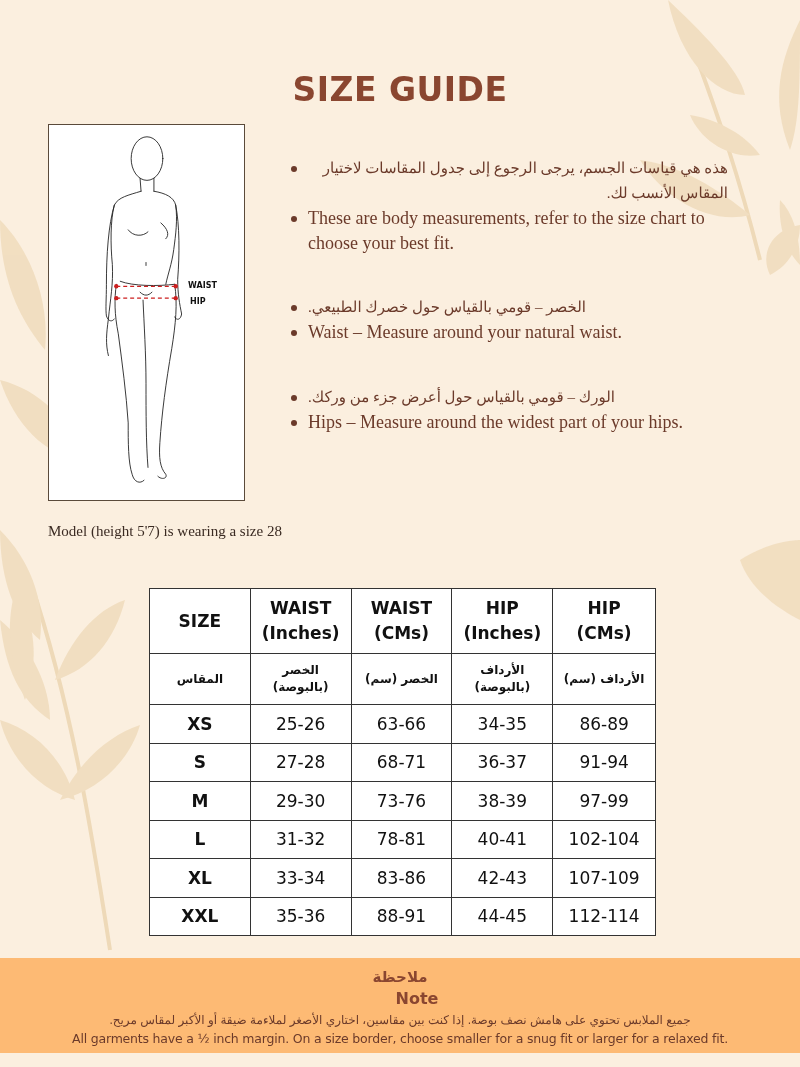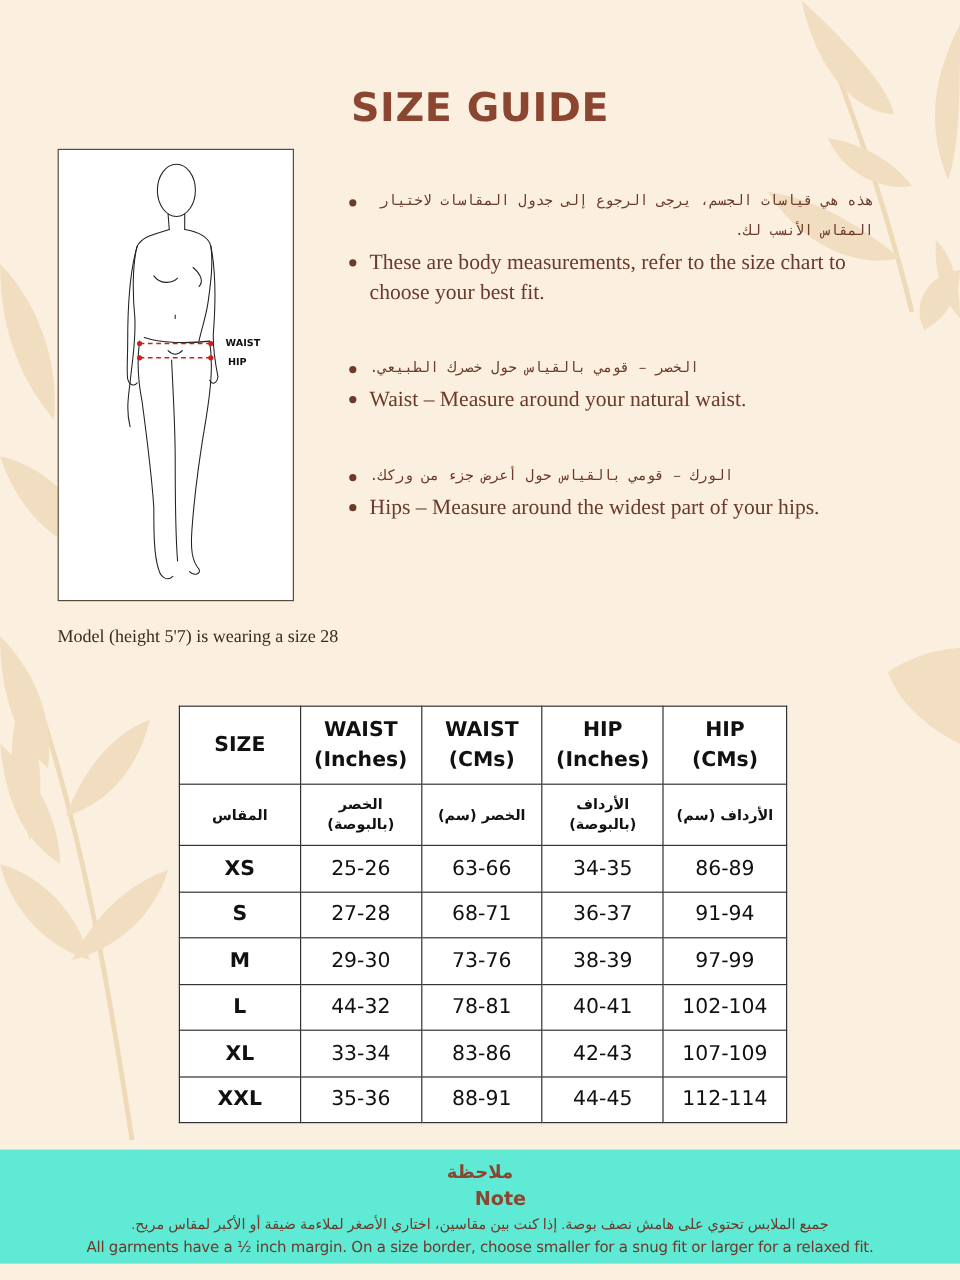--- a/index.html
+++ b/index.html
@@ -36,21 +36,21 @@
 
   .bullets { position: absolute; left: 288px; width: 460px; }
   .bullet {
     position: relative; padding-left: 20px; font-size: 16px; line-height: 25px;
     color: #6b3a2a;
   }
   .bullet::before {
     content: ""; position: absolute; left: 3px; top: 10px; width: 6px; height: 6px;
     border-radius: 50%; background: #6b3a2a;
   }
-  .bullet.ar { font-family: Liberation Mono, monospace; font-size: 12px; }
+  .bullet.ar { font-family: Liberation Serif, serif; font-size: 15px; }
   .bullet.en { font-family: "Liberation Serif", serif; font-size: 18px; }
 
   .model-note {
     position: absolute; left: 48px; top: 522px; width: 320px;
     font-size: 14px; line-height: 19px; color: #3a2a22;
   }
   .model-note .ar { font-family: "DejaVu Sans", sans-serif; font-size: 13px; direction: rtl; text-align: right; width: 312px; }
   .model-note .en { font-family: "Liberation Serif", serif; font-size: 15px; }
 
   table.size-table {
@@ -67,21 +67,21 @@
   .size-table td { height: 38.5px; font-size: 17px; }
   .size-table td.size-cell { font-weight: 700; }
   .size-table .c0 { width: 101px; }
   .size-table .c1 { width: 101px; }
   .size-table .c2 { width: 101px; }
   .size-table .c3 { width: 101px; }
   .size-table .c4 { width: 103px; }
 
   .note-band {
     position: absolute; left: 0; top: 958px; width: 800px; height: 95px;
-    background: #5eead4; text-align: center;
+    background: #fdba74; text-align: center;
   }
   .note-ar-title { font-family: "DejaVu Sans", sans-serif; font-weight: 700; font-size: 15px; color: #8a4630; margin-top: 8px; line-height: 22px; }
   .note-en-title { font-family: "DejaVu Sans", sans-serif; font-weight: 700; font-size: 16px; color: #8a4630; line-height: 22px; margin-left: 34px; }
   .note-ar-body { font-family: Liberation Sans, sans-serif; font-size: 12px; color: #6b3a2a; line-height: 20px; direction: rtl; }
   .note-en-body { font-family: "DejaVu Sans", sans-serif; font-size: 12.5px; color: #6b3a2a; line-height: 18px; letter-spacing: -0.2px; }
 </style>
 </head>
 <body>
 
 <svg class="bg-leaves" width="800" height="1067" viewBox="0 0 800 1067">
@@ -210,21 +210,21 @@
       </tr>
       <tr>
         <td class="size-cell">M</td>
         <td>29-30</td>
         <td>73-76</td>
         <td>38-39</td>
         <td>97-99</td>
       </tr>
       <tr>
         <td class="size-cell">L</td>
-        <td>44-32</td>
+        <td>31-32</td>
         <td>78-81</td>
         <td>40-41</td>
         <td>102-104</td>
       </tr>
       <tr>
         <td class="size-cell">XL</td>
         <td>33-34</td>
         <td>83-86</td>
         <td>42-43</td>
         <td>107-109</td>

